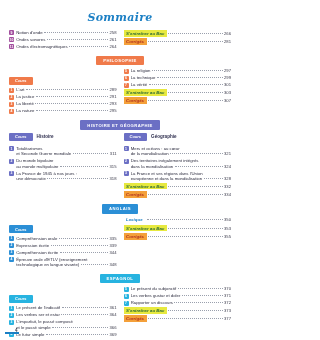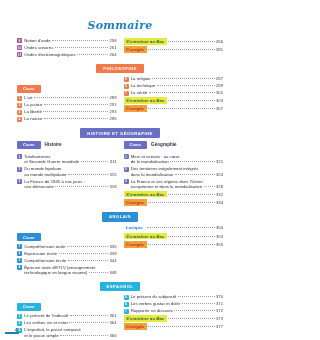--- a/index.html
+++ b/index.html
@@ -5,21 +5,21 @@
   html,body{margin:0;padding:0;}
   body{
     width:240px;height:340px;
     background:#ffffff;
     font-family:"Liberation Sans",sans-serif;
     overflow:hidden;
     position:relative;
   }
   .page{
     position:absolute;inset:0;
-    padding:8px;
+    padding:0;
     box-sizing:border-box;
   }
   .title{
     text-align:center;
     color:#1b7fc4;
     font-family:"DejaVu Serif",serif;
     font-style:italic;
     font-weight:bold;
     font-size:11px;
     letter-spacing:.3px;

